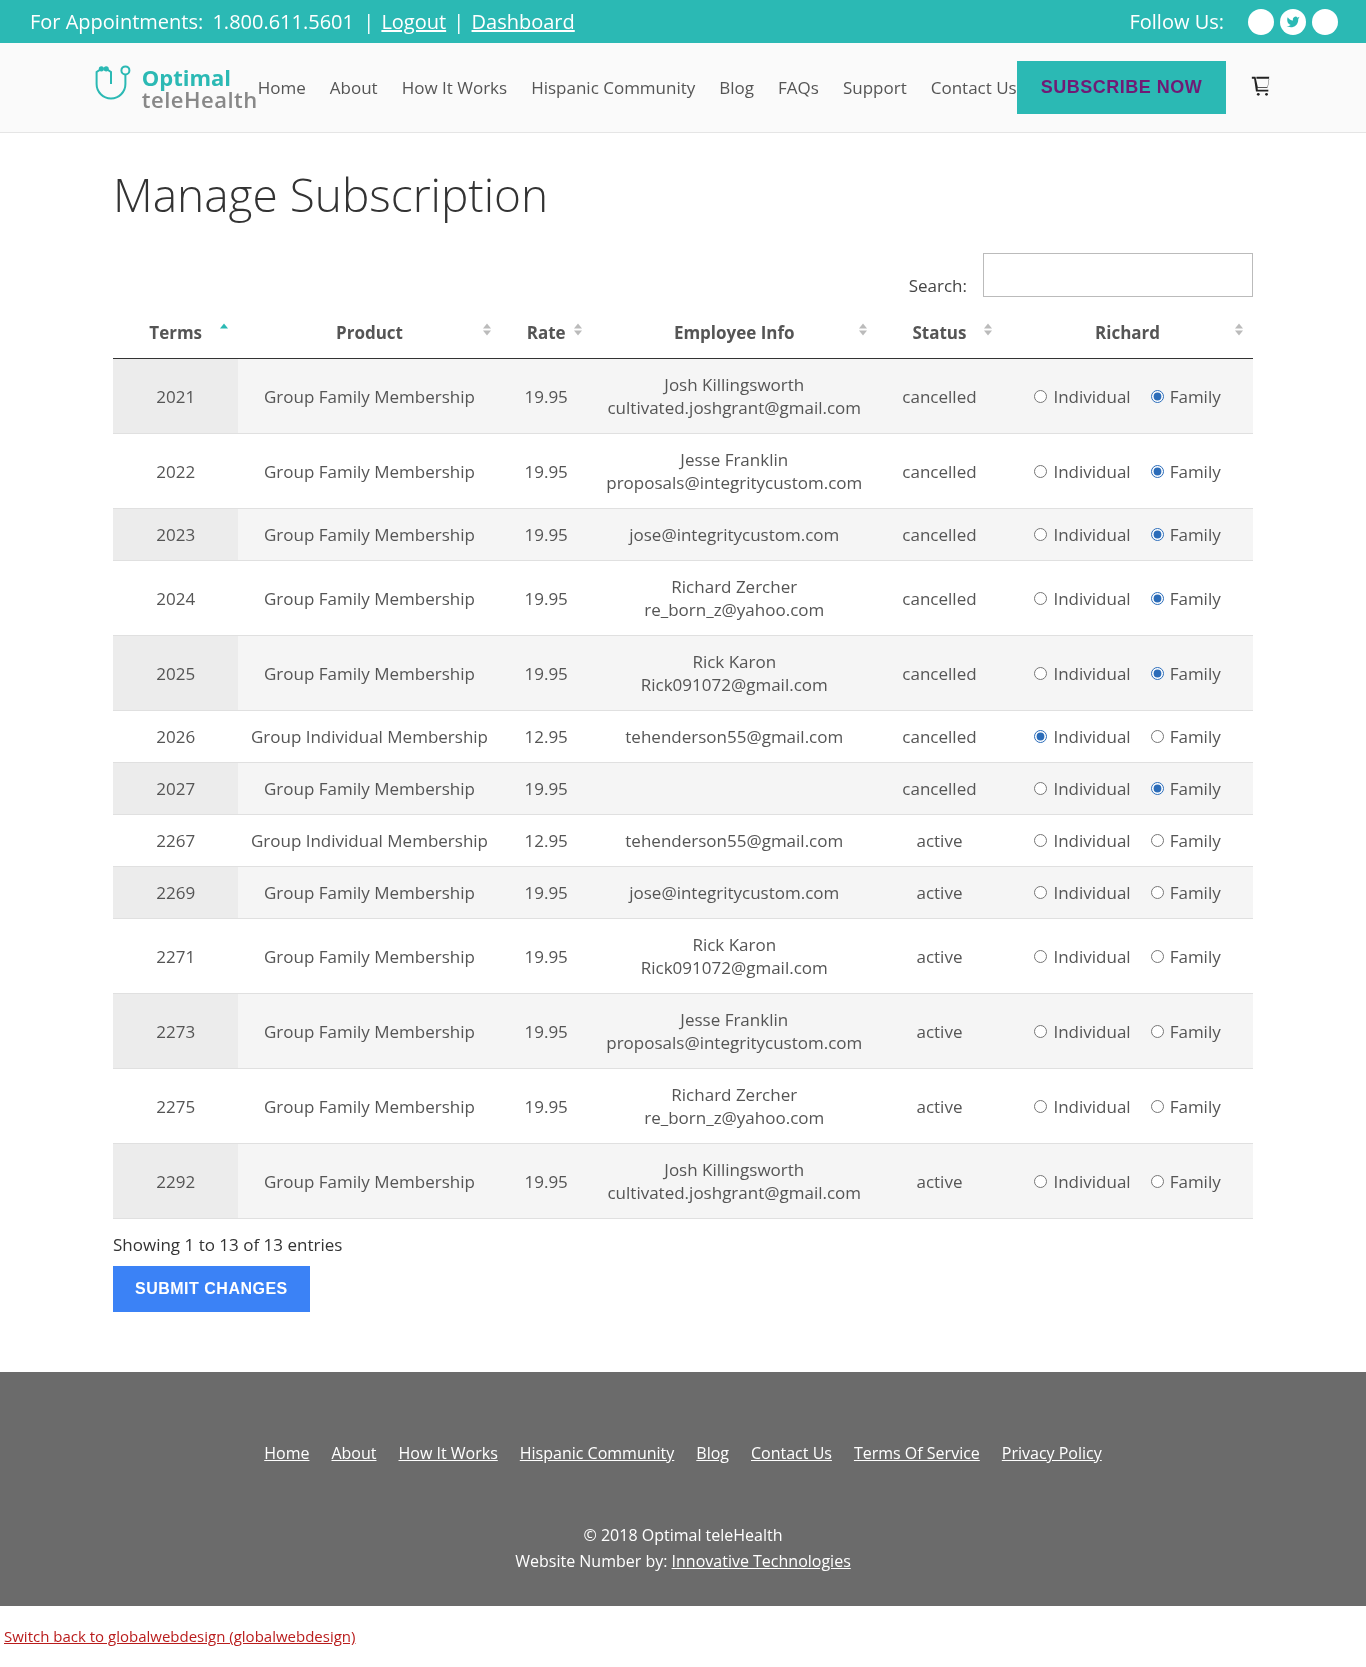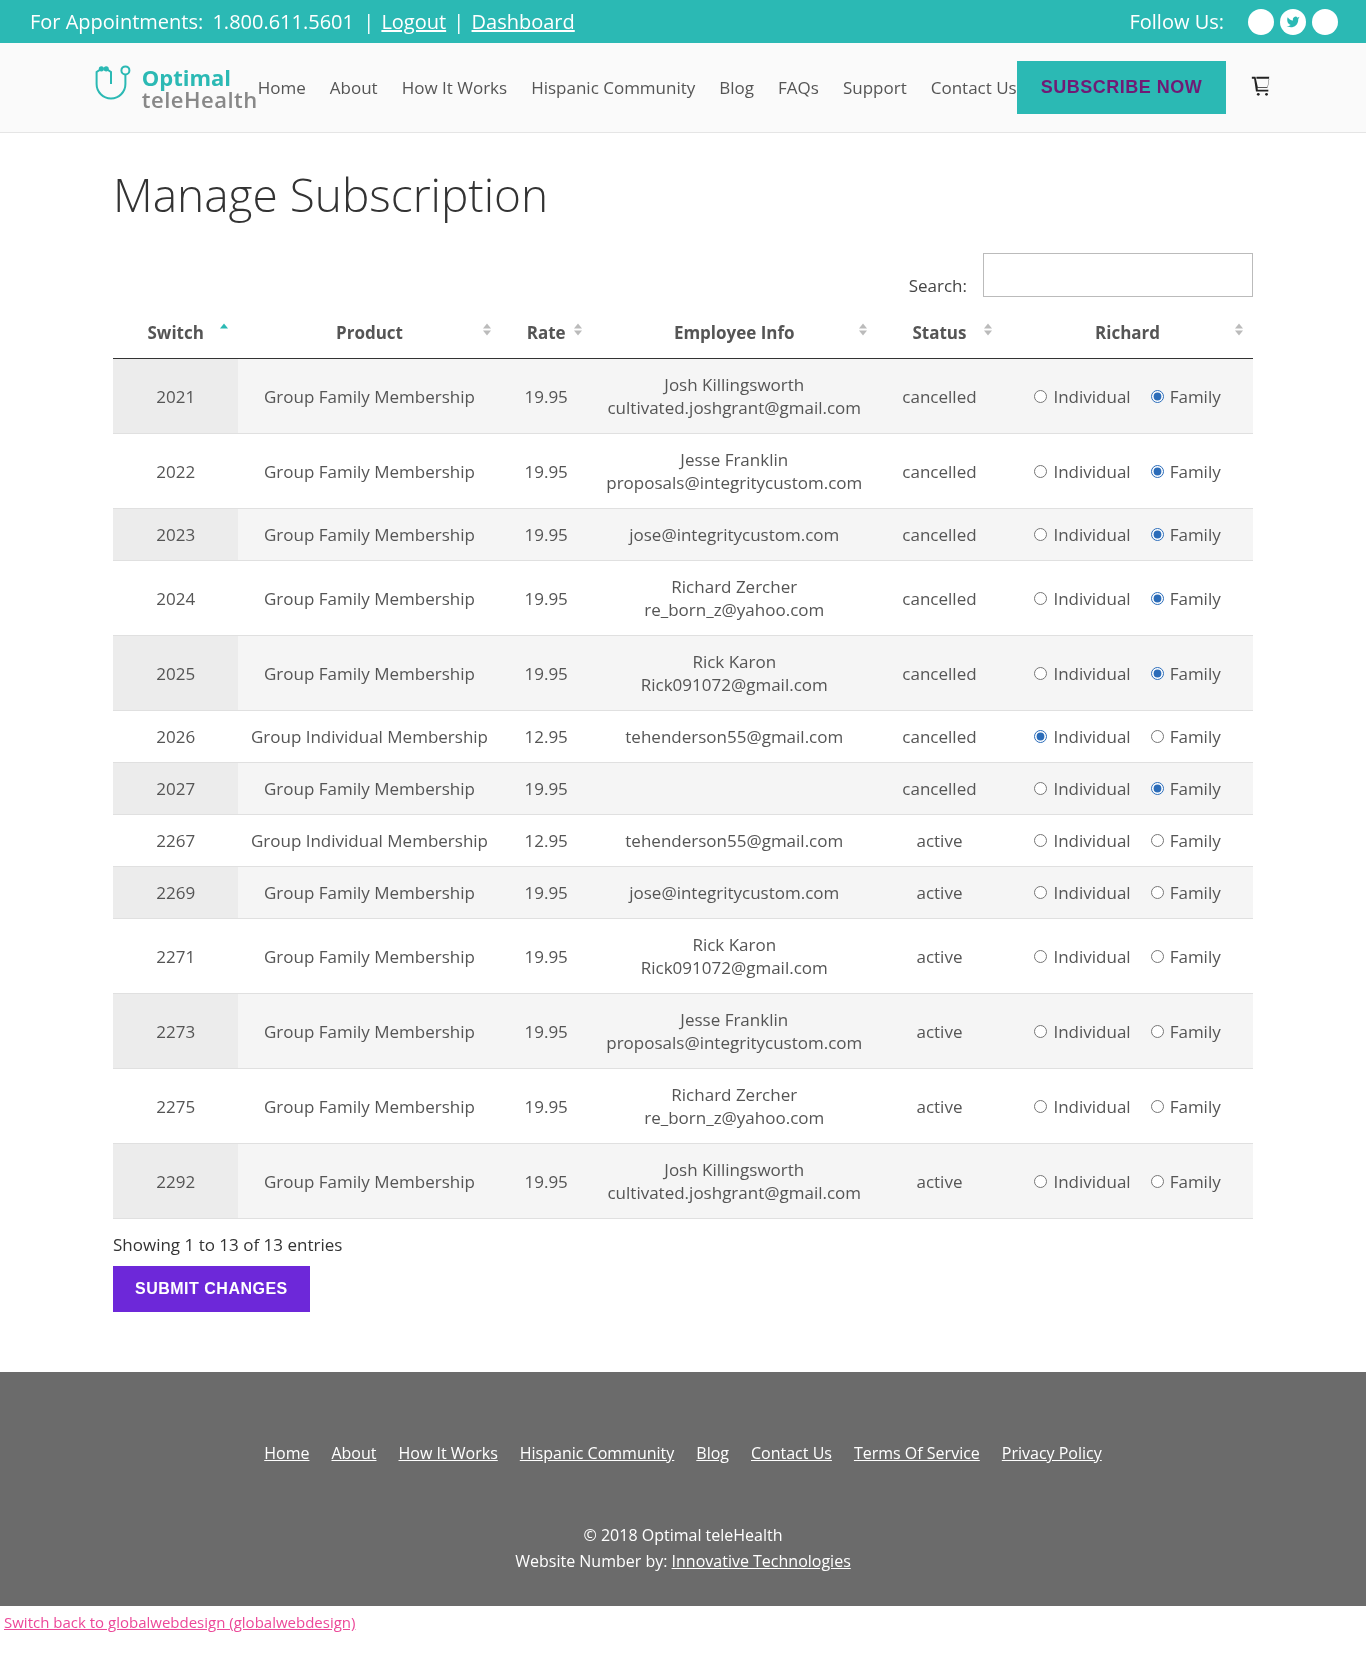--- a/index.html
+++ b/index.html
@@ -34,27 +34,27 @@
 tbody tr{border-bottom:1px solid #e0e0e0}
 tbody tr:nth-child(odd){background:#f5f5f5}
 tbody tr:nth-child(odd) td:first-child{background:#ececec}
 tbody td{padding:14px 8px;text-align:center;color:#555;vertical-align:middle}
 tbody td .emp-name{display:block}
 tbody td .emp-email{display:block}
 .actions-cell{white-space:nowrap}
 .actions-cell label{margin:0 10px;color:#555;cursor:pointer}
 .actions-cell input{margin-right:6px;accent-color:#2b6cb9}
 .showing{margin-top:14px;font-size:17px;color:#333}
-.submit-btn{margin-top:10px;background:#6d28d9;color:#fff;border:none;padding:14px 22px;font-weight:700;font-size:16px;letter-spacing:.5px;cursor:pointer}
+.submit-btn{margin-top:10px;background:#3b82f6;color:#fff;border:none;padding:14px 22px;font-weight:700;font-size:16px;letter-spacing:.5px;cursor:pointer}
 .footer{background:#6b6b6b;color:#fff;padding:70px 20px 30px;text-align:center}
 .footer-links{display:flex;justify-content:center;gap:22px;flex-wrap:wrap;margin-bottom:60px;font-size:16px}
 .footer-links a{color:#fff;text-decoration:underline}
 .footer p{font-size:16px;margin:4px 0}
 .footer p a{color:#fff;text-decoration:underline}
-.switchback{display:block;background:#fff;color:#ec4899;text-decoration:underline;padding:6px 4px;font-size:15px}
+.switchback{display:block;background:#fff;color:#b91c1c;text-decoration:underline;padding:20px 4px;font-size:15px}
 </style>
 </head>
 <body>
 
 <div class="topbar">
   <div class="left">
     <span>For Appointments: </span><span>1.800.611.5601</span>
     <span> | </span><a href="#">Logout</a>
     <span> | </span><a href="#">Dashboard</a>
   </div>
@@ -109,21 +109,21 @@
 
 <div class="main">
   <h1>Manage Subscription</h1>
   <div class="search-wrap">
     <label>Search:</label>
     <input type="text" style="">
   </div>
   <table>
     <thead>
       <tr>
-        <th class="sortable asc" style="width:11%">Switch</th>
+        <th class="sortable asc" style="width:11%">Terms</th>
         <th class="sortable" style="width:23%">Product</th>
         <th class="sortable" style="width:8%">Rate</th>
         <th class="sortable" style="width:25%">Employee Info</th>
         <th class="sortable" style="width:11%">Status</th>
         <th class="sortable" style="width:22%">Richard</th>
       </tr>
     </thead>
     <tbody id="tbody">
         <tr>
           <td>2021</td>

